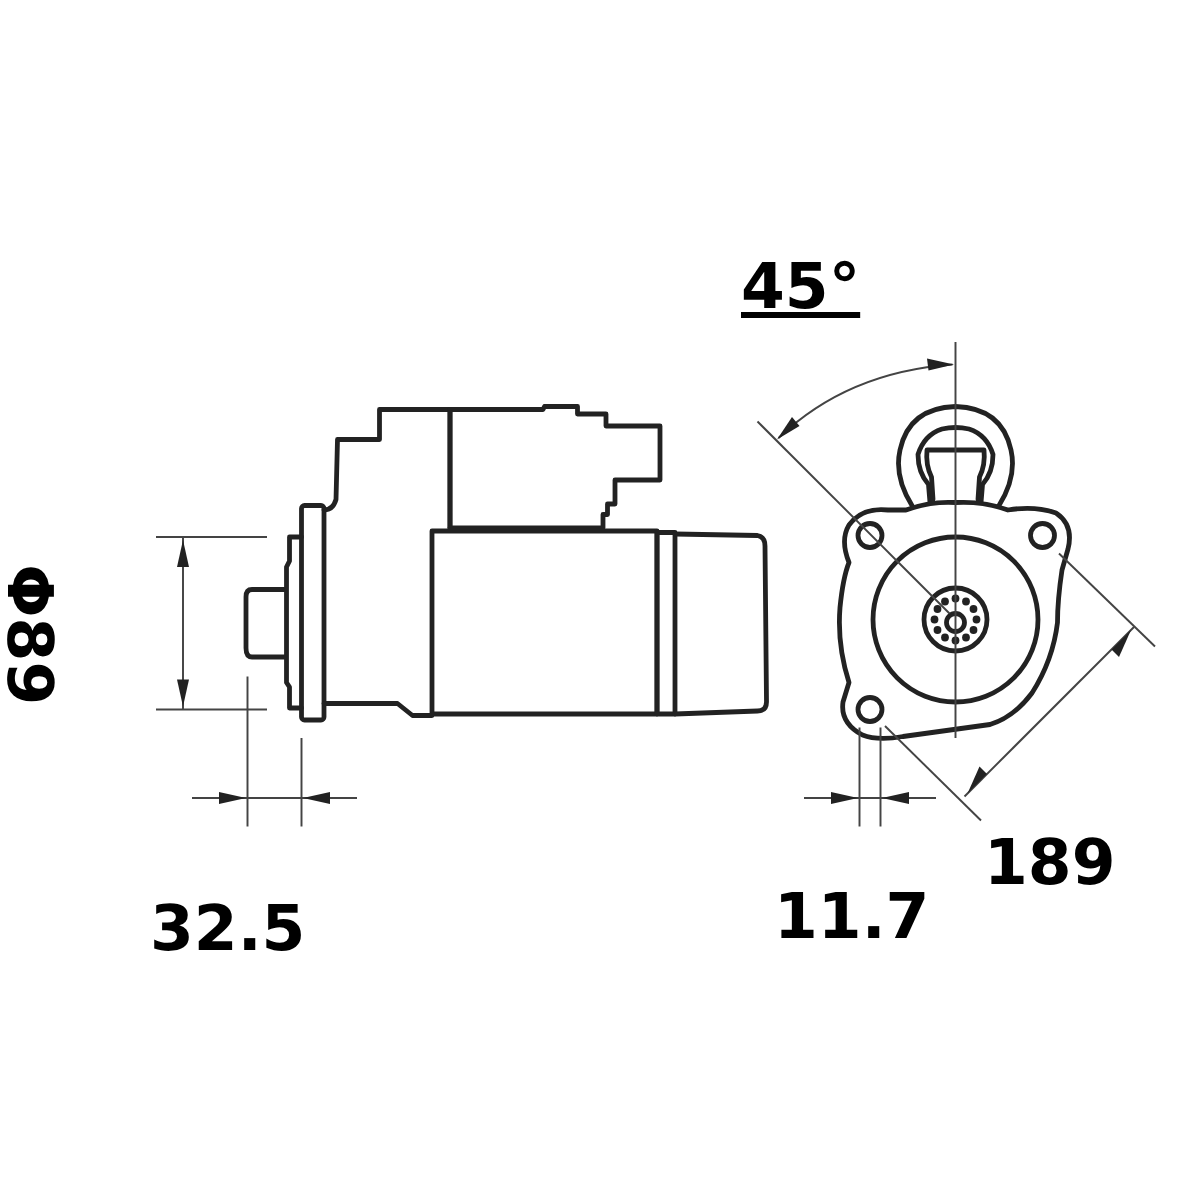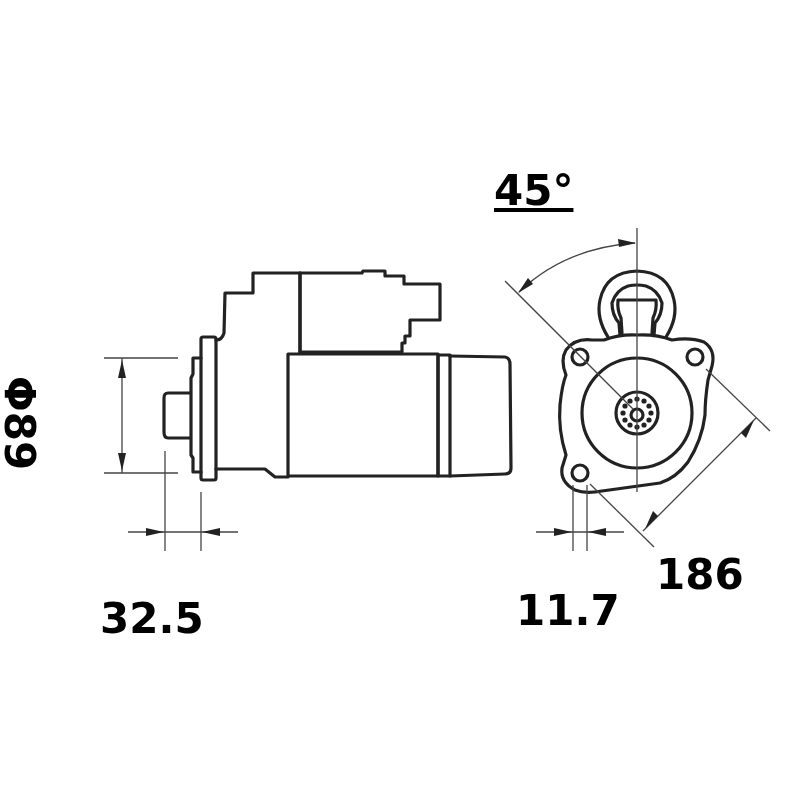--- a/index.html
+++ b/index.html
@@ -116,14 +116,14 @@
     <line class="thin" x1="587" y1="485" x2="587" y2="551"></line>
     <line class="thin" x1="536" y1="532" x2="624" y2="532"></line>
     <polygon class="arrow" points="572,532 554,528 554,536"></polygon>
     <polygon class="arrow" points="588,532 606,528 606,536"></polygon>
   </g>
 </svg>
 
 <div class="label label-45">45°</div>
 <div class="label label-325">32.5</div>
 <div class="label label-117">11.7</div>
-<div class="label label-127">186</div>
+<div class="label label-127">189</div>
 <div class="label label-89">Φ89</div>
 
 </body></html>

